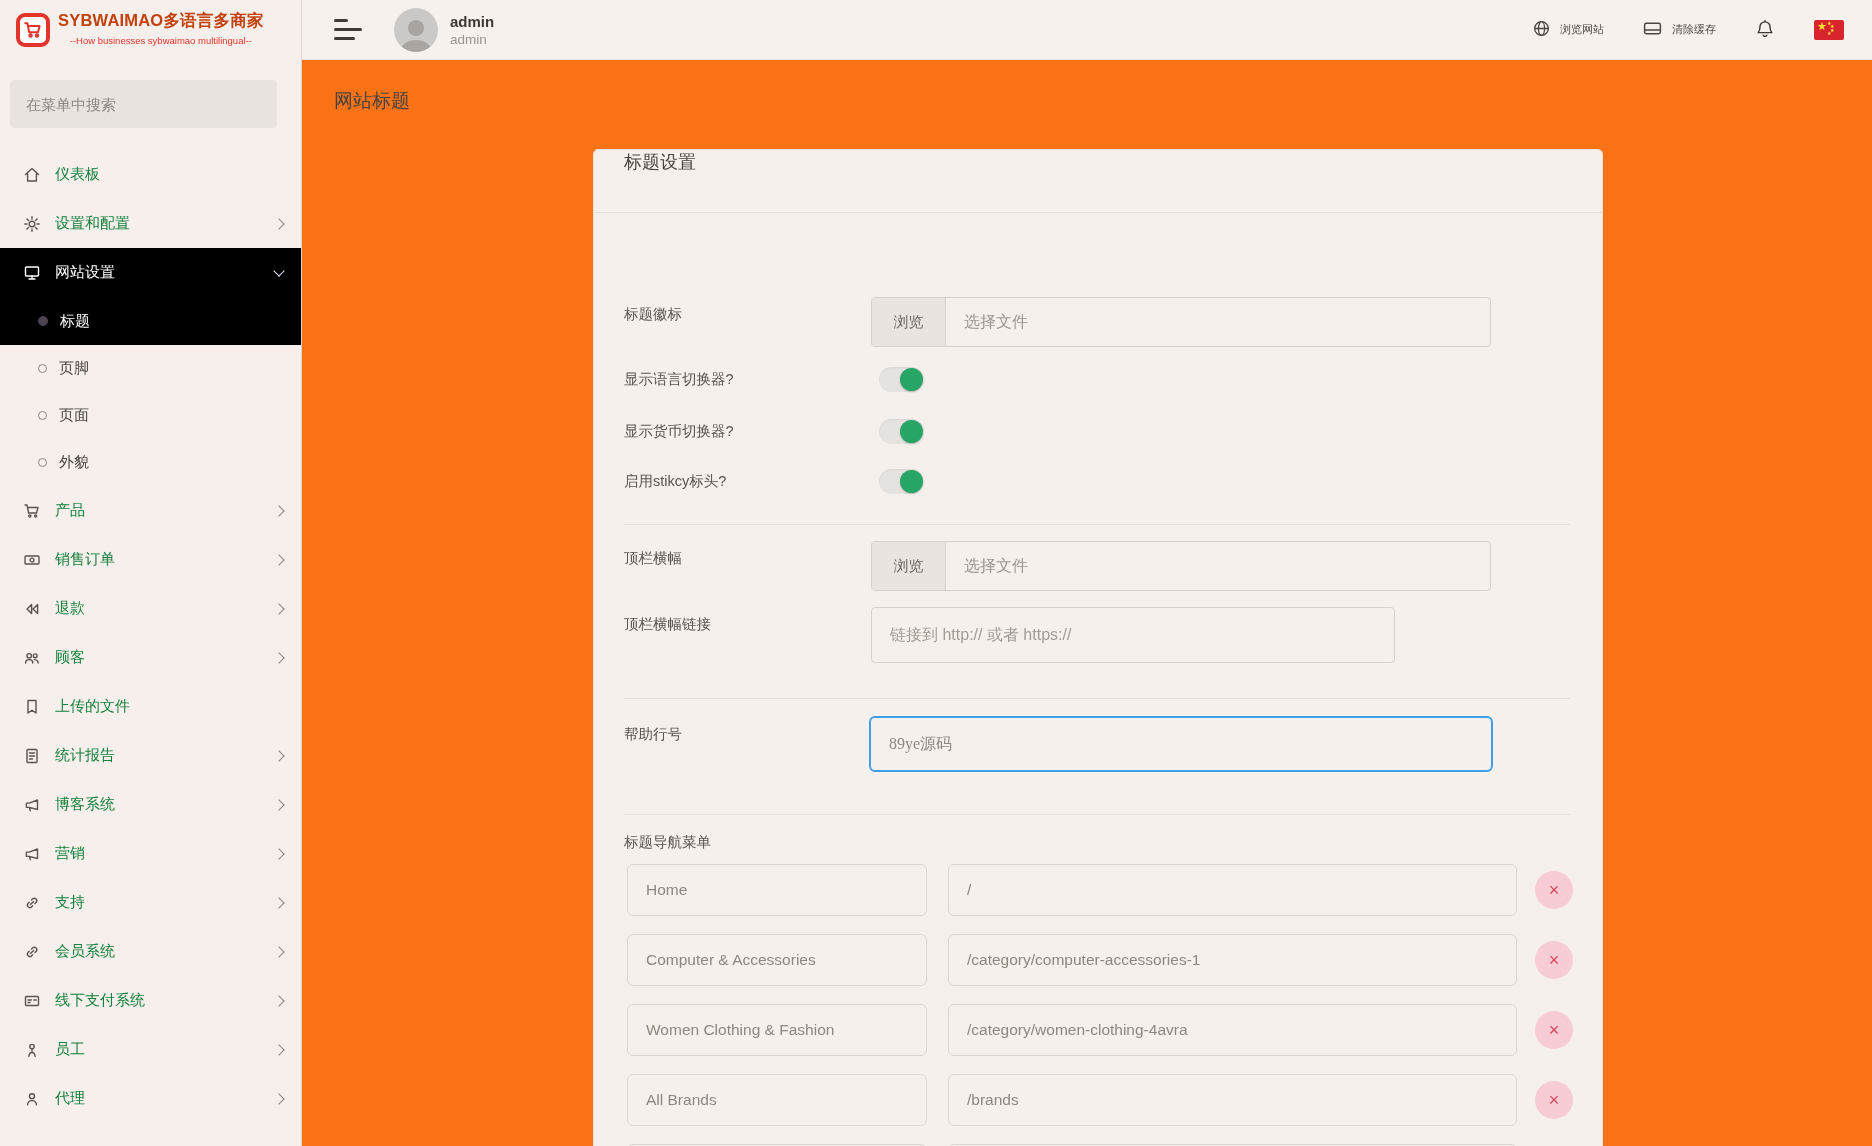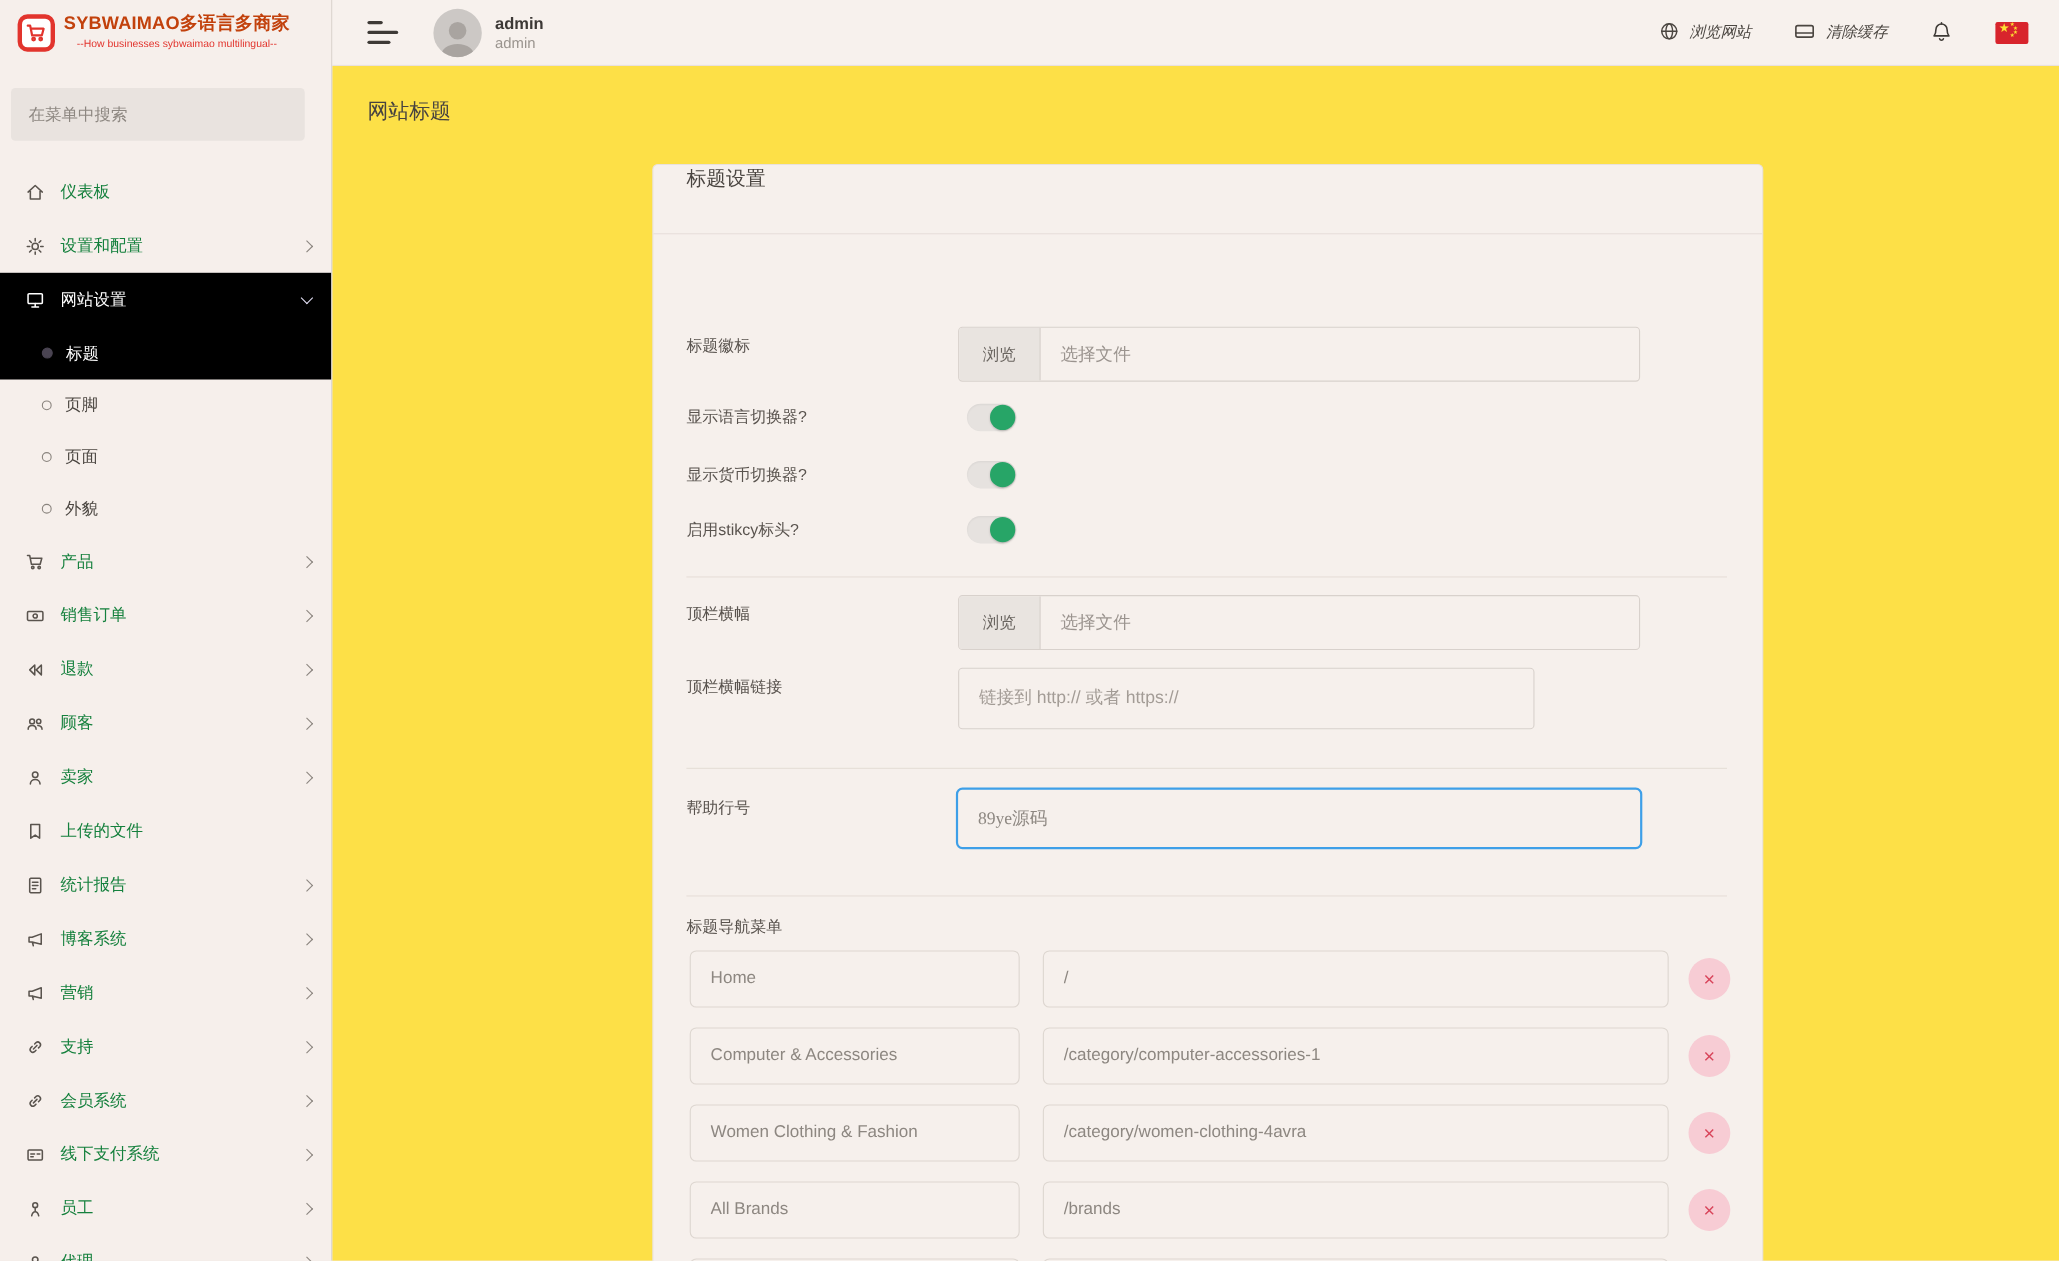--- a/index.html
+++ b/index.html
@@ -44,29 +44,29 @@
   .hamburger i { display:block; height:3px; background:#3e3a36; border-radius:2px; margin-bottom:6px; }
   .hamburger i:nth-child(1){ width:14px; }
   .hamburger i:nth-child(2){ width:28px; }
   .hamburger i:nth-child(3){ width:21px; margin-bottom:0; }
   .avatar { width:44px; height:44px; border-radius:50%; background:#ccc8c5; margin-left:30px; overflow:hidden;
     display:flex; align-items:flex-end; justify-content:center; flex:none; cursor:pointer; }
   .user-meta { margin-left:12px; cursor:pointer; }
   .user-name { font-size:15px; font-weight:bold; color:#3c3835; }
   .user-role { font-size:13.5px; color:#9a948e; margin-top:2px; }
   .topbar-right { margin-left:auto; display:flex; align-items:center; gap:38px; padding-right:28px; }
-  .top-link { display:flex; align-items:center; gap:9px; font-size:14px; color:#4b4641; cursor:pointer;font-style:italic; }
+  .top-link { display:flex; align-items:center; gap:9px; font-size:11px; color:#4b4641; cursor:pointer; }
   .top-link svg { color:#4b4641; }
   .bell { cursor:pointer; display:flex; }
   .flag { width:30px; height:20px; background:#d8242c; border-radius:2px; position:relative; cursor:pointer; overflow:hidden; }
   .flag .star-big { position:absolute; left:3px; top:-1px; color:#fde032; font-size:11px; line-height:14px; }
   .flag .star-s { position:absolute; color:#fde032; font-size:5px; line-height:5px; }
 
   
-  .content { position:absolute; left:302px; top:60px; width:1570px; height:1086px; background:#fde047; }
+  .content { position:absolute; left:302px; top:60px; width:1570px; height:1086px; background:#f97316; }
   .page-title { position:absolute; left:32px; top:28px; font-size:19px; color:#474340; }
   .panel { position:absolute; left:291px; top:89px; width:1010px; height:1150px;
     background:#f6f0ec; border:1px solid #e9e1dc; border-radius:5px; }
   .panel-head { height:63px; display:flex; padding:0 30px;
     border-bottom:1px solid #e7dfda; }
   .panel-title { font-size:18px; color:#4a4541; }
   .panel-body { position:relative; height:1080px; }
   .flabel { position:absolute; left:30px; font-size:14.5px; color:#59534e; }
 
   .file-input { position:absolute; left:277px; width:620px; height:50px; border:1px solid #d8d1cc;
@@ -208,30 +208,20 @@
             <circle cx="6.2" cy="6.8" r="2.2"></circle>
             <path d="M2.6 14c0-2 1.6-3.4 3.6-3.4S9.8 12 9.8 14"></path>
             <circle cx="12.2" cy="6.8" r="1.9"></circle>
             <path d="M11.4 10.6c2 .2 3.8 1.6 3.8 3.4"></path>
           </svg>
         </span>
       <span class="lbl">顾客</span>
       <span class="chev"></span>
     </div>
 
-    <div class="mi">
-      <span class="ico">
-        <svg class="icn" width="18" height="18" viewBox="0 0 18 18">
-            <circle cx="9" cy="6.3" r="2.5"></circle>
-            <path d="M4.6 14.8c0-2.5 2-4.2 4.4-4.2s4.4 1.7 4.4 4.2"></path>
-          </svg>
-        </span>
-      <span class="lbl">卖家</span>
-      <span class="chev"></span>
-    </div>
 
     <div class="mi">
       <span class="ico">
         <svg class="icn" width="18" height="18" viewBox="0 0 18 18">
             <path d="M5 2.5h8V15l-4-2.8L5 15z"></path>
           </svg>
         </span>
       <span class="lbl">上传的文件</span>
     </div>
 

